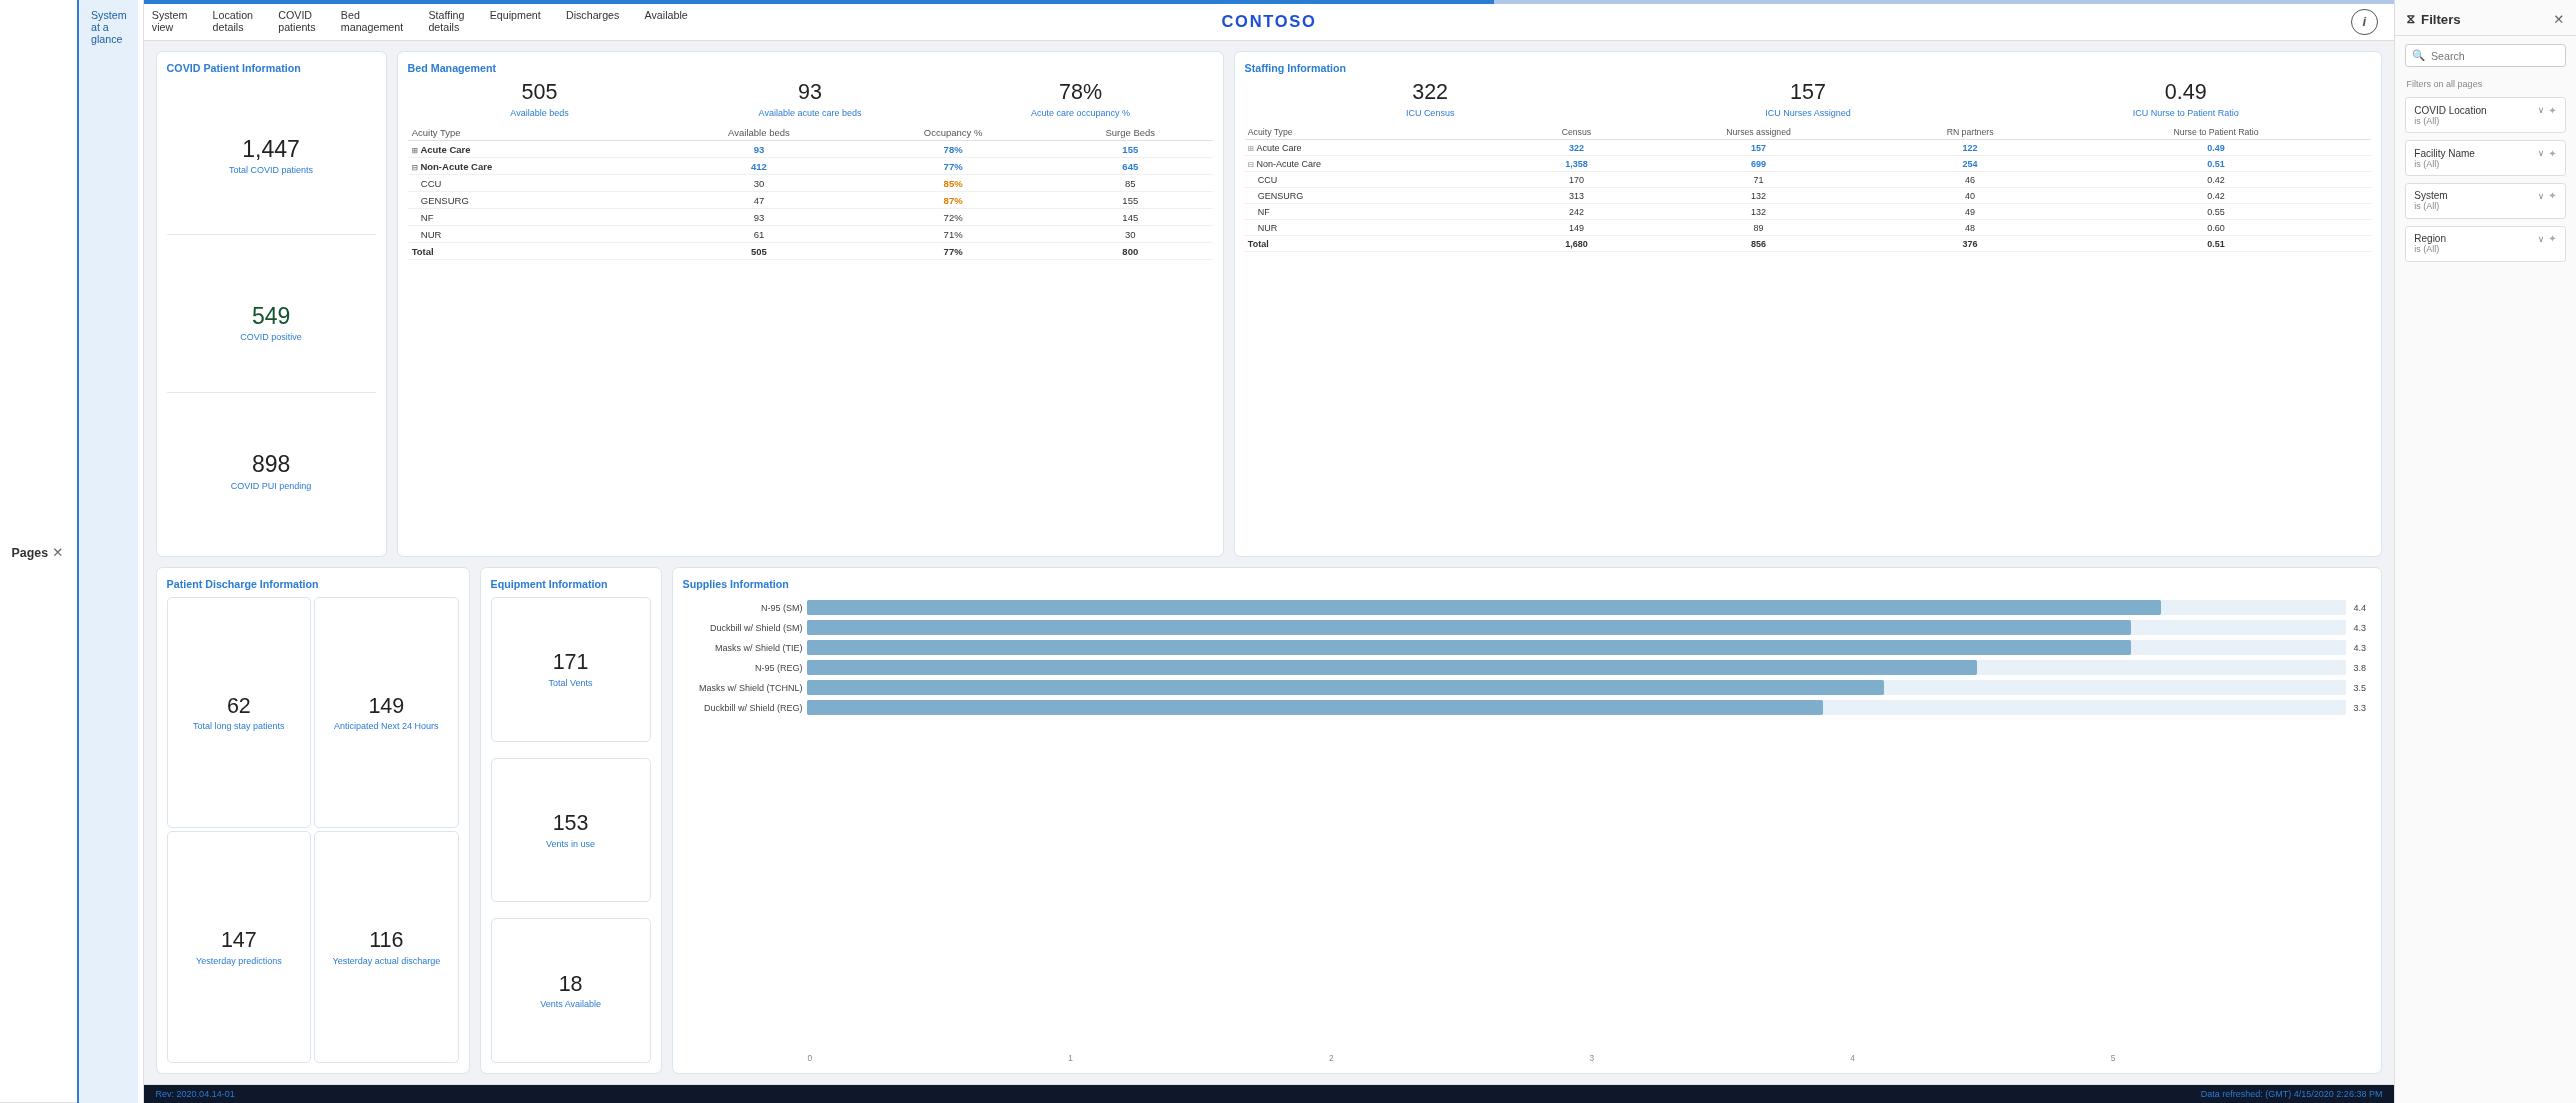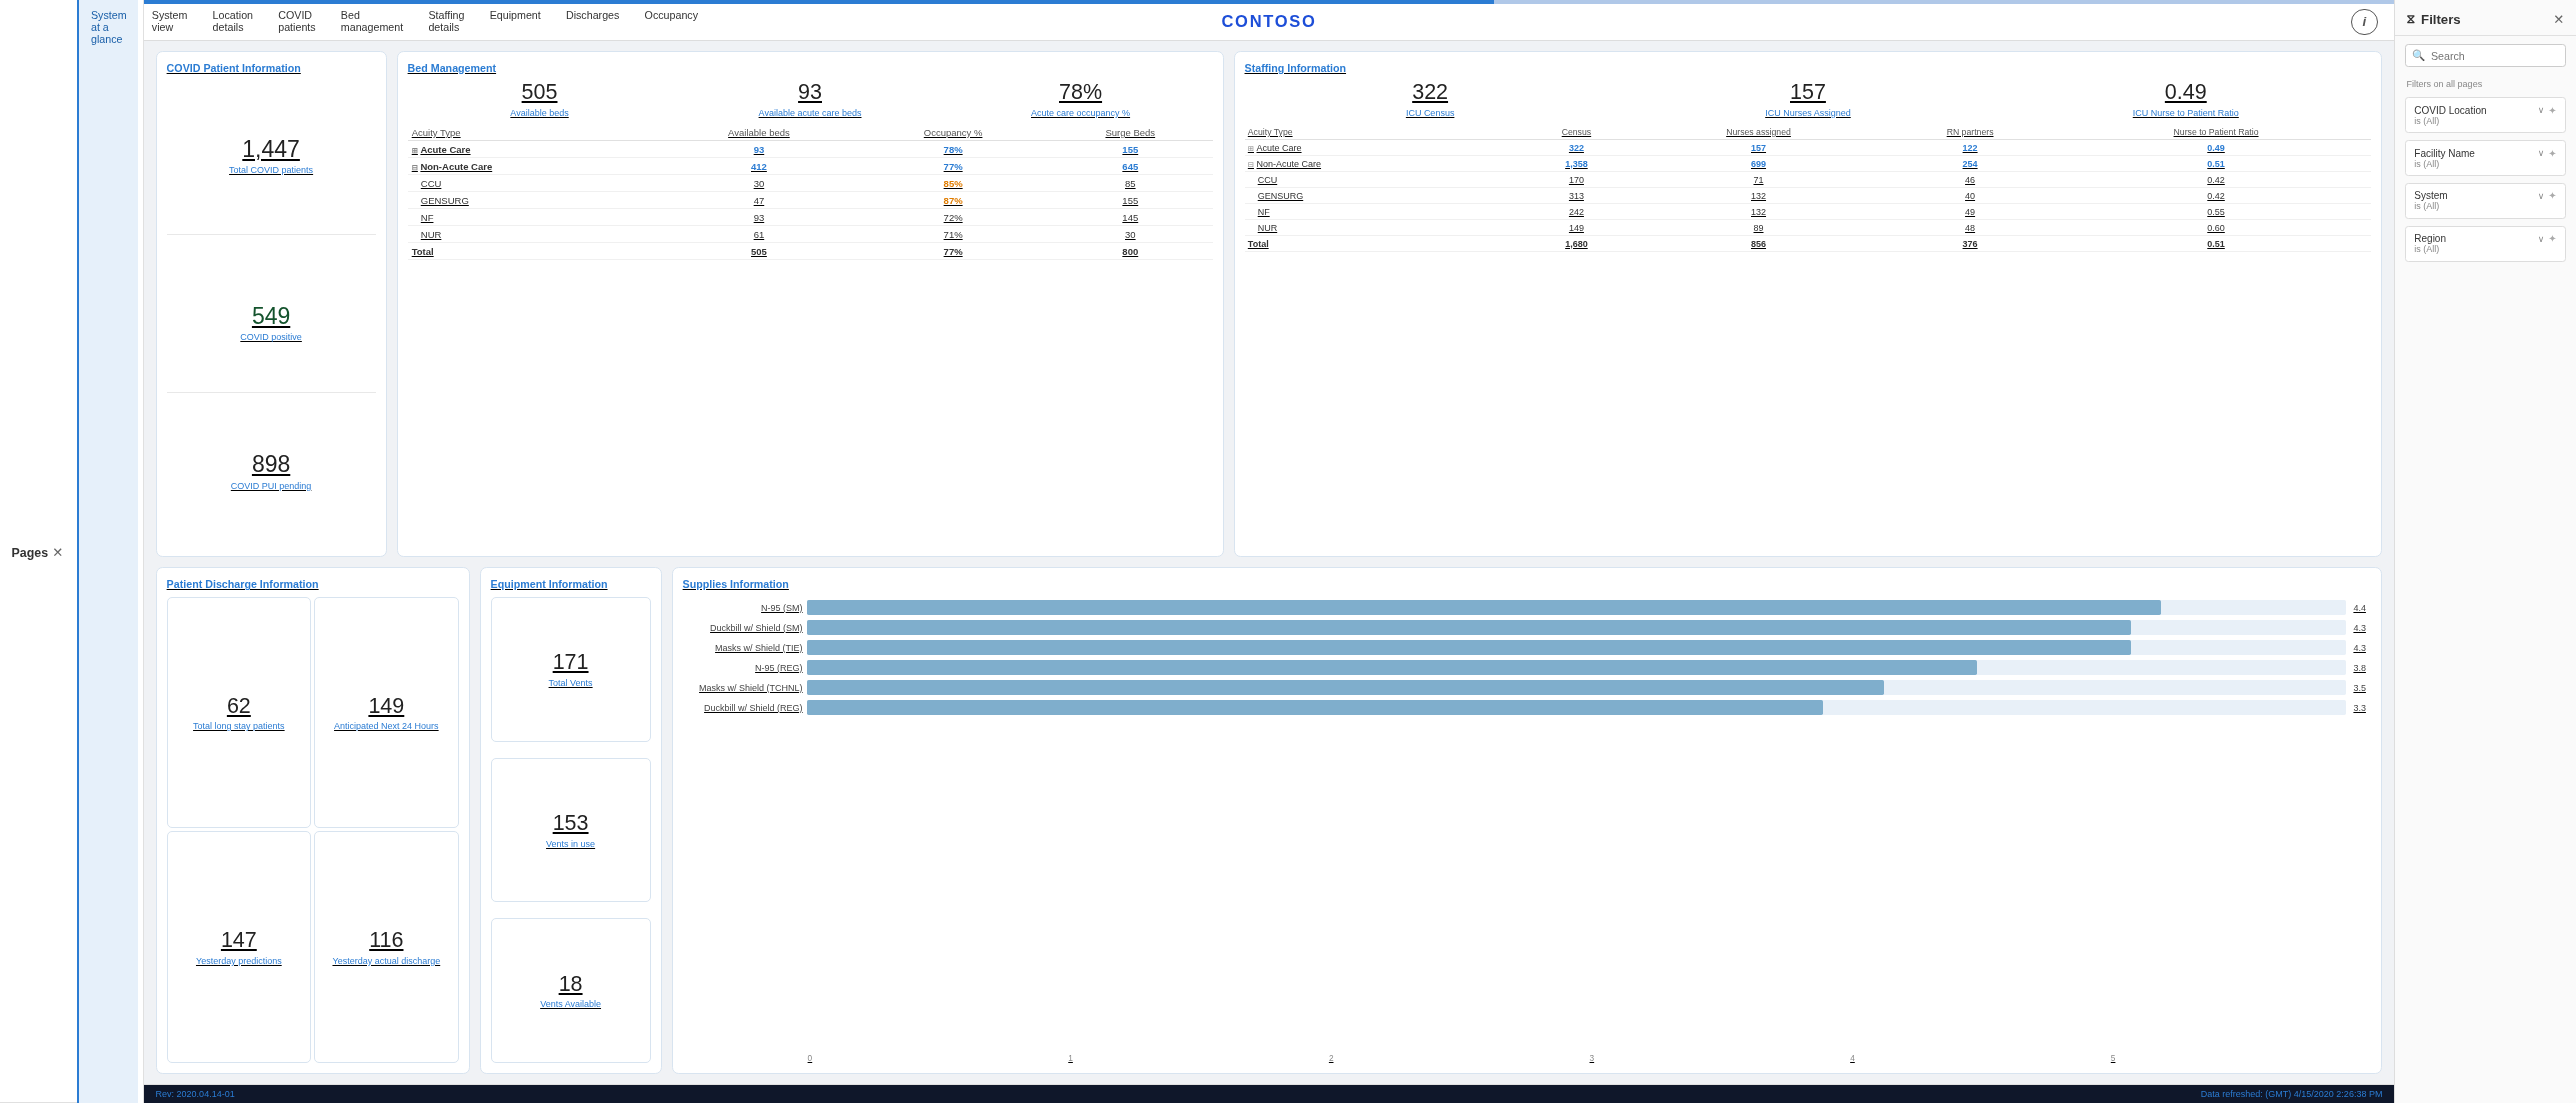--- a/index.html
+++ b/index.html
@@ -95,21 +95,20 @@
     }
 
     
     .dashboard {
       flex: 1;
       overflow-y: auto;
       padding: 10px 11.6px;
       display: flex;
       flex-direction: column;
       gap: 10px;
-      text-decoration: underline;
     }
 
     .row {
       display: flex;
       gap: 10px;
       flex: 1;
     }
 
     
     .card {
@@ -423,21 +422,21 @@
   <div class="sidebar-item">
     <span>Staffing details</span>
   </div>
   <div class="sidebar-item">
     <span>Equipment</span>
   </div>
   <div class="sidebar-item">
     <span>Discharges</span>
   </div>
   <div class="sidebar-item">
-    <span>Occupancy</span>
+    <span>Available</span>
   </div>
 </div>
 
 <div id="main">
   <div class="blue-bar"></div>
   <div class="top-bar">
     <span class="top-bar-title">CONTOSO</span>
     <div class="info-icon">i</div>
   </div>
 

